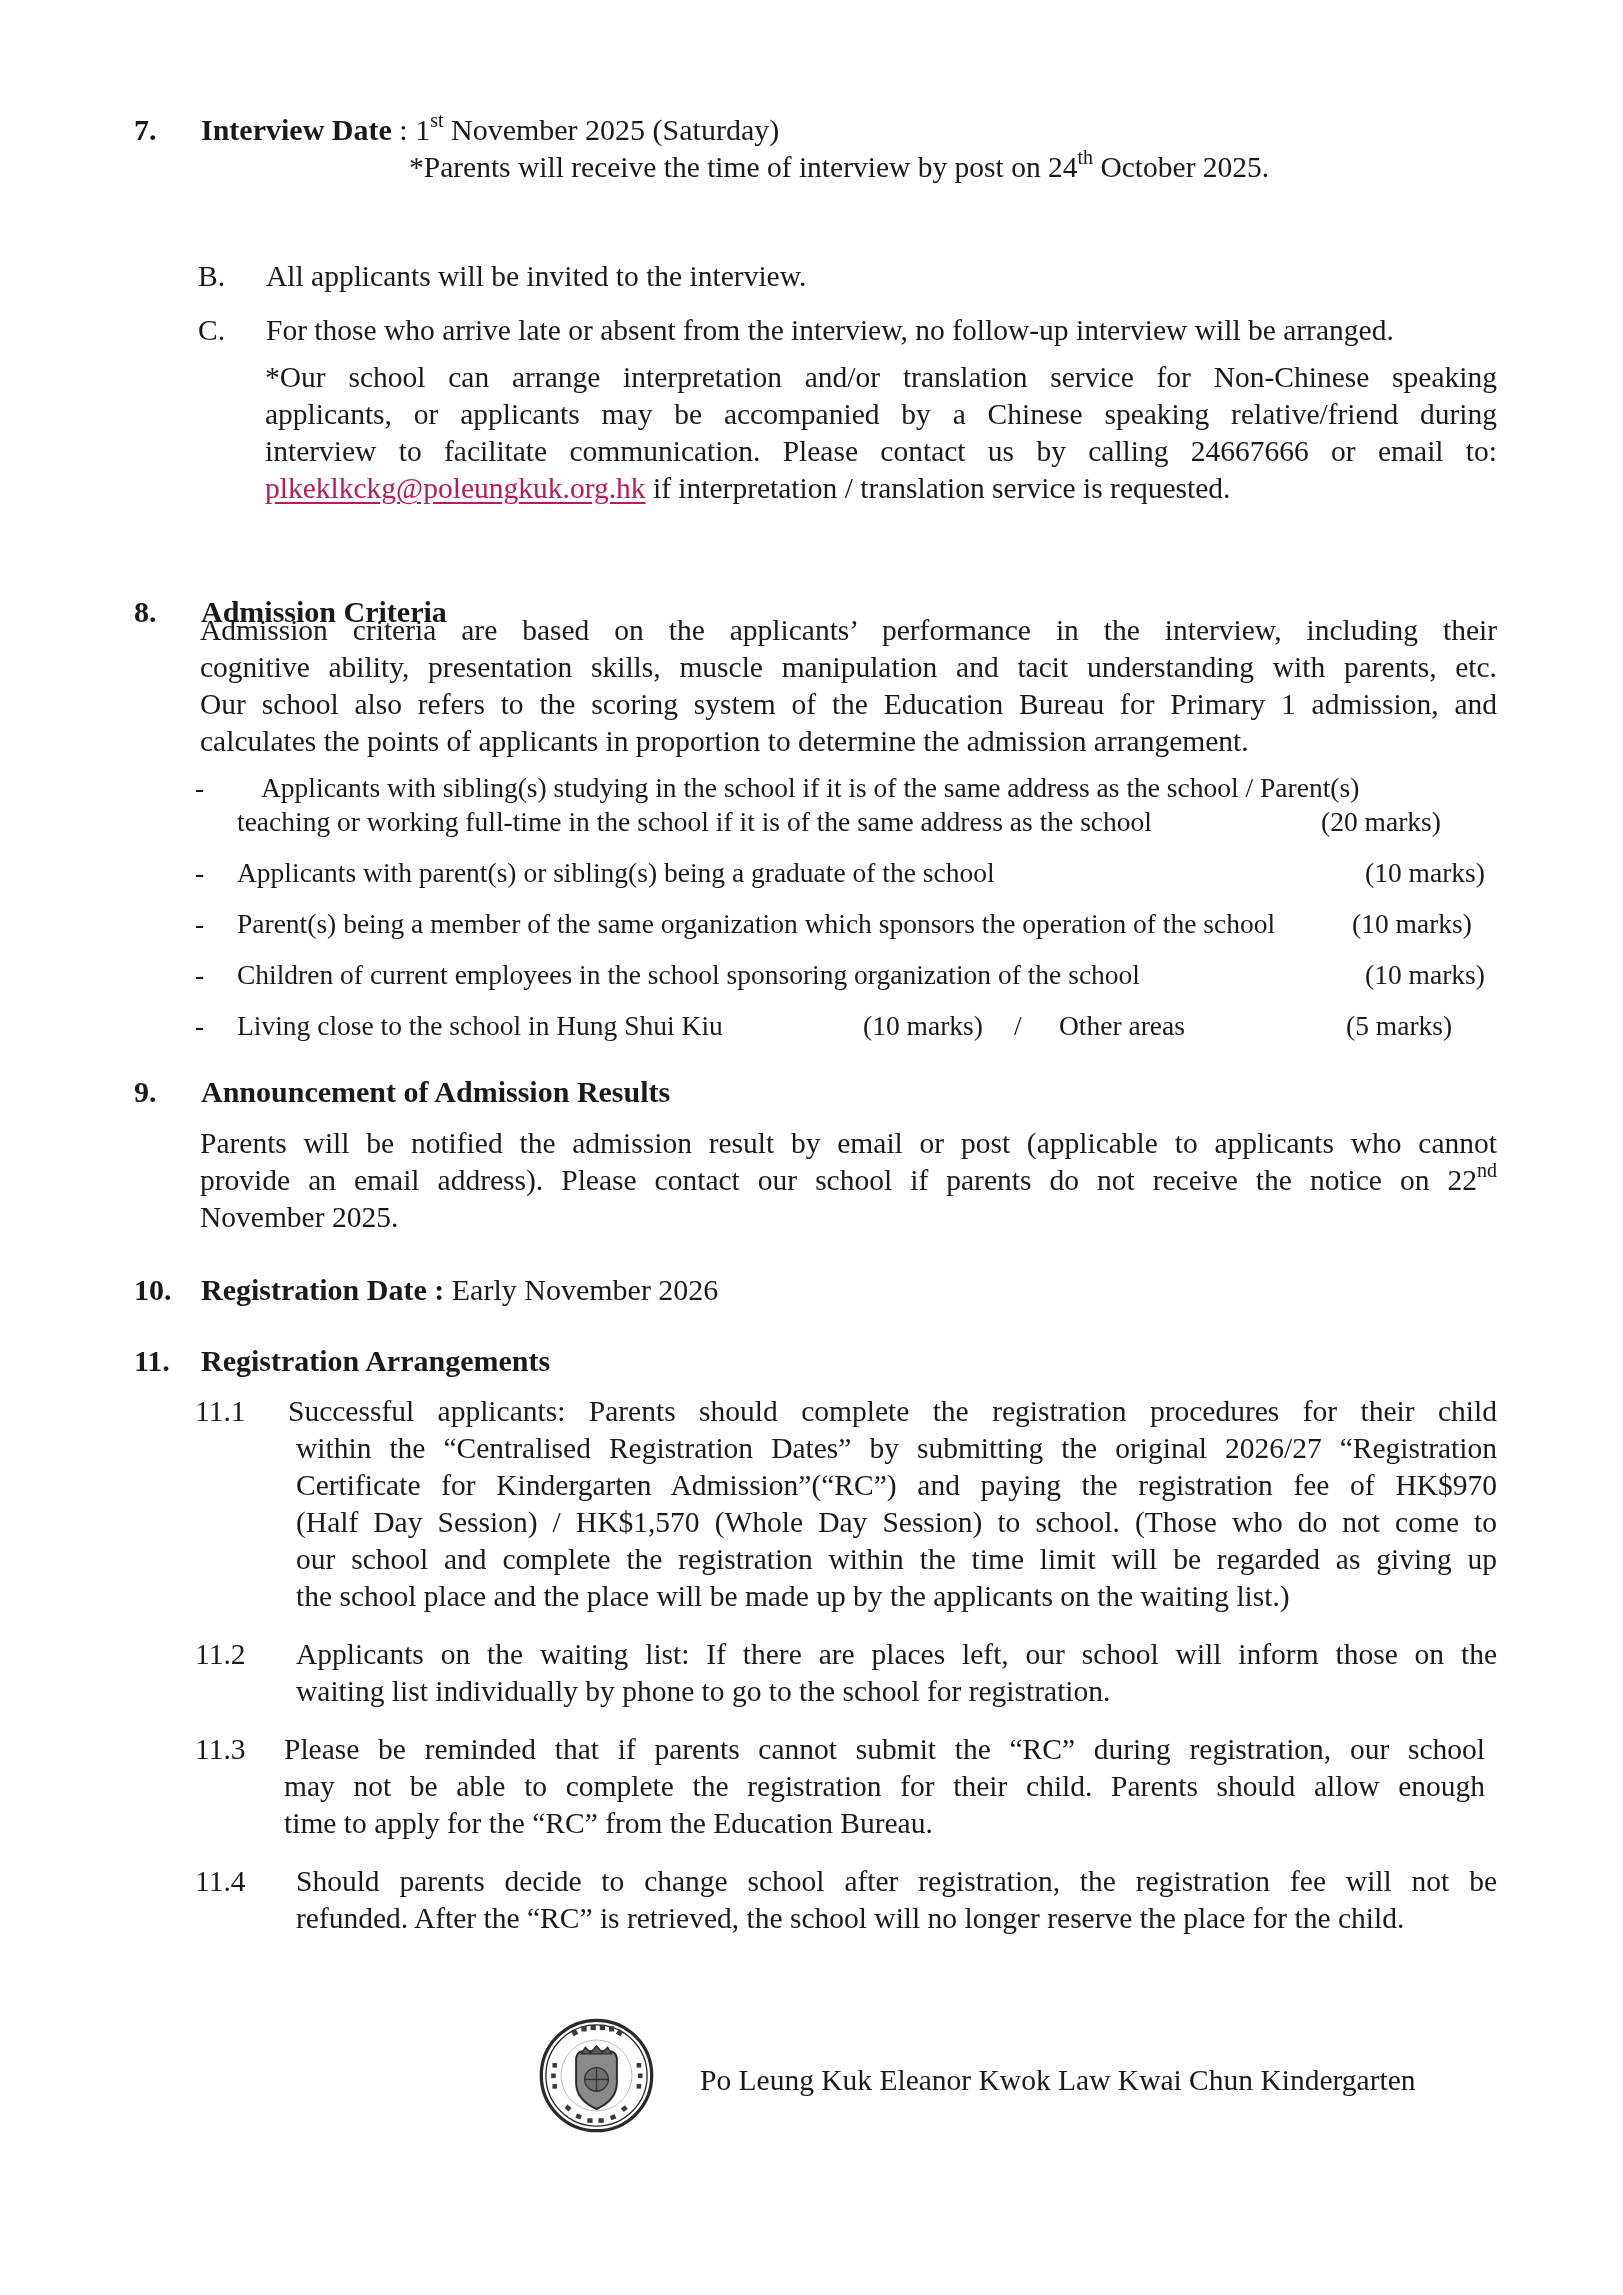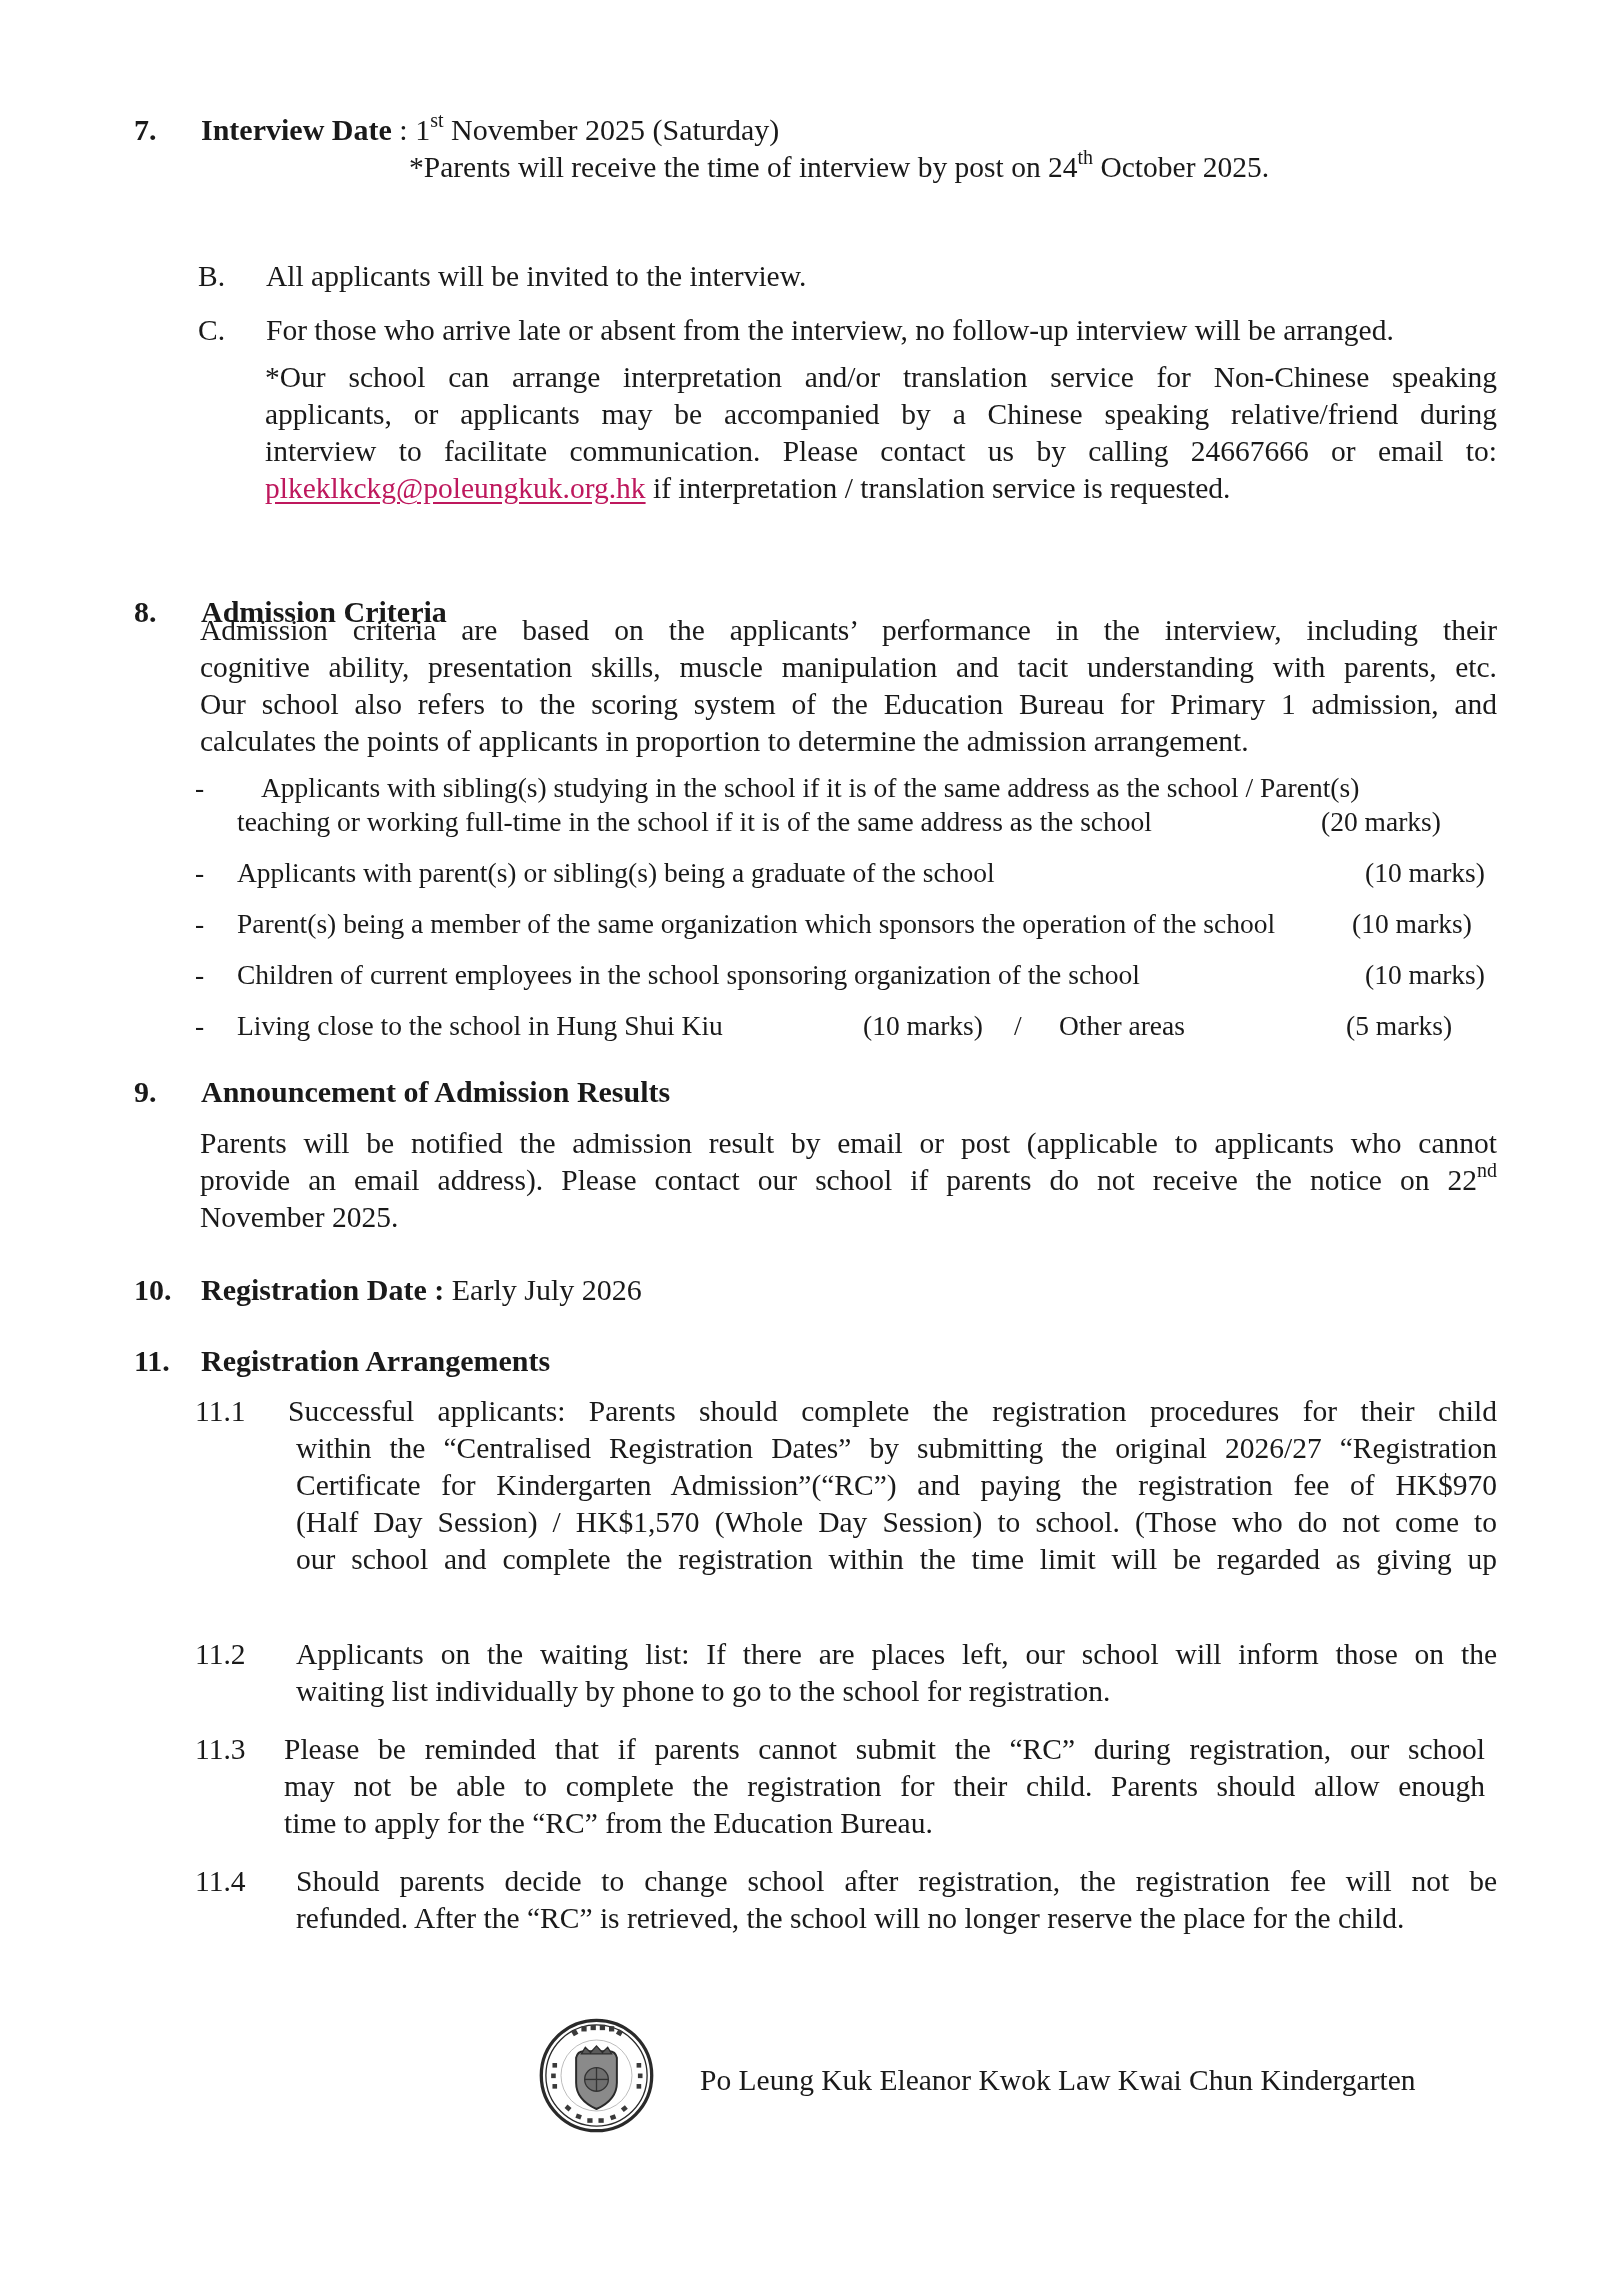--- a/index.html
+++ b/index.html
@@ -185,37 +185,38 @@
     <span class="sec-num">9.</span><span>Announcement of Admission Results</span>
   </div>
 
   <div class="para" style="left:200px; top:1125px; width:1297px;">
     <span class="jl">Parents will be notified the admission result by email or post (applicable to applicants who cannot</span>
     <span class="jl"><span>provide an email address). Please contact our school if parents do not receive the notice on 22</span><sup>nd</sup></span>
     <span class="jl last">November 2025.</span>
   </div>
 
   <div class="sec-head" style="top:1271px;">
-    <span class="sec-num">10.</span><span>Registration Date</span><span> : </span><span class="normal">Early July 2026</span>
+    <span class="sec-num">10.</span><span>Registration Date</span><span> : </span><span class="normal">Early November 2026</span>
   </div>
 
   <div class="sec-head" style="top:1342px;">
     <span class="sec-num">11.</span><span>Registration Arrangements</span>
   </div>
 
   <div>
     <span class="sub-num" style="top:1393px;">11.1</span>
     <div class="sub-body" style="top:1393px; left:288px; width:1209px;">
       <span class="jl">Successful applicants: Parents should complete the registration procedures for their child</span>
     </div>
     <div class="sub-body" style="top:1430px; left:296px; width:1201px;">
       <span class="jl">within the “Centralised Registration Dates” by submitting the original 2026/27 “Registration</span>
       <span class="jl">Certificate for Kindergarten Admission”(“RC”) and paying the registration fee of HK$970</span>
       <span class="jl">(Half Day Session) / HK$1,570 (Whole Day Session) to school. (Those who do not come to</span>
       <span class="jl">our school and complete the registration within the time limit will be regarded as giving up</span>
+      <span class="jl last">the school place and the place will be made up by the applicants on the waiting list.)</span>
     </div>
   </div>
 
   <div>
     <span class="sub-num" style="top:1636px;">11.2</span>
     <div class="sub-body" style="top:1636px; left:296px; width:1201px;">
       <span class="jl">Applicants on the waiting list: If there are places left, our school will inform those on the</span>
       <span class="jl last">waiting list individually by phone to go to the school for registration.</span>
     </div>
   </div>

